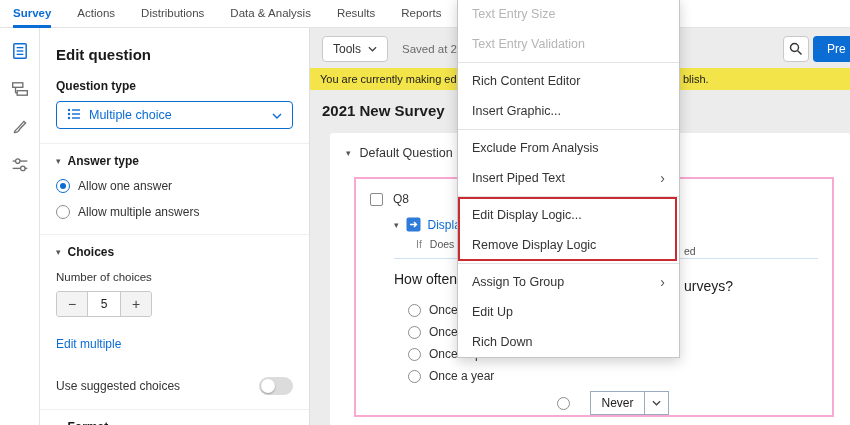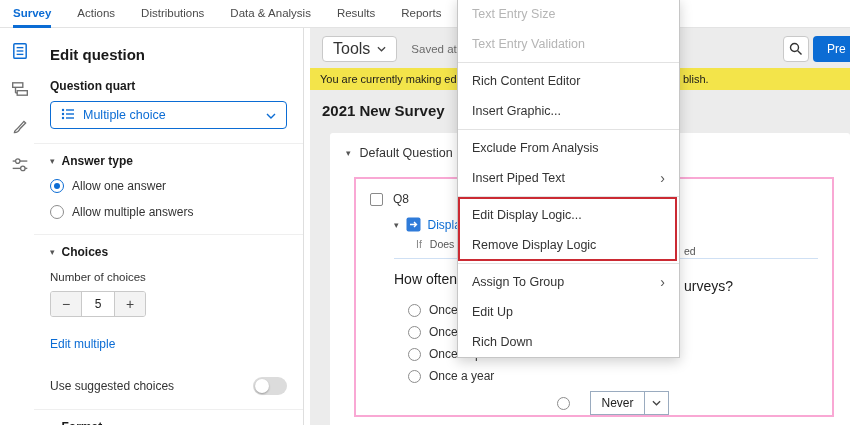--- a/index.html
+++ b/index.html
@@ -13,21 +13,21 @@
   .tab.active { color:#0b6cd4; font-weight:bold; }
   .tab.active::after { content:""; position:absolute; left:0; right:0; bottom:0; height:3px; background:#0b6cd4; }
 
   
   .rail { position:absolute; left:0; top:28px; width:40px; height:397px; background:#fff;
           border-right:1px solid #e3e3e3; display:flex; flex-direction:column; align-items:center;
           padding-top:14px; gap:20px; }
   .rail .ric { width:18px; height:18px; cursor:pointer; }
 
   
-  .panel { position:absolute; left:34px; top:28px; width:270px; height:397px; background:#fff;
+  .panel { position:absolute; left:40px; top:28px; width:270px; height:397px; background:#fff;
            border-right:1px solid #dedede; padding:18px 16px; overflow:hidden; }
   .panel-title { font-size:15px; font-weight:bold; color:#1a1a1a; }
   .qt-label { margin-top:16px; font-size:12px; font-weight:bold; color:#1a1a1a; }
   .qt-select { margin-top:8px; height:28px; border:1px solid #0b6cd4; border-radius:4px; display:flex;
                align-items:center; gap:8px; padding:0 10px; color:#0b6cd4; font-size:12.5px; cursor:pointer; background:#fff; }
   .qt-select .grow { flex:1; }
   .section { margin:14px -16px 0; padding:10px 16px 0; border-top:1px solid #efefef; }
   .sec-head { display:flex; align-items:center; gap:7px; cursor:pointer; }
   .sec-tri { font-size:9px; color:#555; }
   .sec-label { font-size:12px; font-weight:bold; color:#1a1a1a; }
@@ -44,21 +44,21 @@
   .link { margin-top:20px; font-size:12px; color:#0b6cd4; cursor:pointer; width:max-content; }
   .sugg-row { margin-top:26px; display:flex; align-items:center; justify-content:space-between; }
   .toggle { width:34px; height:18px; border-radius:9px; background:#dcdcdc; position:relative; cursor:pointer; flex:0 0 auto; }
   .toggle::after { content:""; position:absolute; left:2px; top:2px; width:14px; height:14px; border-radius:50%;
                    background:#fff; box-shadow:0 1px 2px rgba(0,0,0,.3); }
 
   
   .main { position:absolute; left:310px; top:28px; width:540px; height:397px; background:#ececec; }
   .toolbar { display:flex; align-items:center; padding:8px 0 0 12px; height:34px; margin-bottom:6px; position:relative; }
   .tools-btn { height:26px; background:#fff; border:1px solid #c9c9c9; border-radius:4px; display:flex;
-               align-items:center; gap:7px; padding:0 10px; font-size:16px; color:#333; cursor:pointer; }
+               align-items:center; gap:7px; padding:0 10px; font-size:12px; color:#333; cursor:pointer; }
   .saved { margin-left:14px; font-size:11.5px; color:#6b6b6b; }
   .search-btn { position:absolute; left:473px; top:8px; width:26px; height:26px; background:#fff;
                 border:1px solid #c9c9c9; border-radius:4px; display:flex; align-items:center; justify-content:center; cursor:pointer; }
   .preview-btn { position:absolute; left:503px; top:8px; height:26px; width:70px; background:#0b6cd4; color:#fff;
                  border:none; border-radius:4px; font-size:12px; padding:0 14px; text-align:left; cursor:pointer; }
   .banner { height:22px; line-height:22px; background:#f3e44a; color:#1a1a1a; font-size:11px;
             padding:0 10px; white-space:nowrap; overflow:hidden; }
   .survey-title { margin:12px 0 0 12px; font-size:15px; font-weight:bold; color:#1c1c1c; }
   .card { margin:14px 0 0 20px; background:#fff; border-radius:3px; padding:10px 16px 16px 16px; height:300px; }
   .block-head { display:flex; align-items:center; gap:9px; height:20px; cursor:pointer; }
@@ -142,21 +142,21 @@
           <circle cx="6" cy="4.5" r="2" fill="#fff" stroke="#707070" stroke-width="1.2"></circle>
           <line x1="1.5" y1="11" x2="14.5" y2="11" stroke="#707070" stroke-width="1.2"></line>
           <circle cx="10.5" cy="11" r="2" fill="#fff" stroke="#707070" stroke-width="1.2"></circle>
         </svg>
     </div>
   </div>
 
   <div class="panel">
     <div class="panel-title">Edit question</div>
 
-    <div class="qt-label">Question quart</div>
+    <div class="qt-label">Question type</div>
     <div class="qt-select">
       <span>
         <svg width="14" height="14" viewBox="0 0 14 14">
             <circle cx="2" cy="3" r="1.2" fill="#0b6cd4"></circle>
             <line x1="5" y1="3" x2="13" y2="3" stroke="#0b6cd4" stroke-width="1.4"></line>
             <circle cx="2" cy="7" r="1.2" fill="#0b6cd4"></circle>
             <line x1="5" y1="7" x2="13" y2="7" stroke="#0b6cd4" stroke-width="1.4"></line>
             <circle cx="2" cy="11" r="1.2" fill="#0b6cd4"></circle>
             <line x1="5" y1="11" x2="13" y2="11" stroke="#0b6cd4" stroke-width="1.4"></line>
           </svg>

